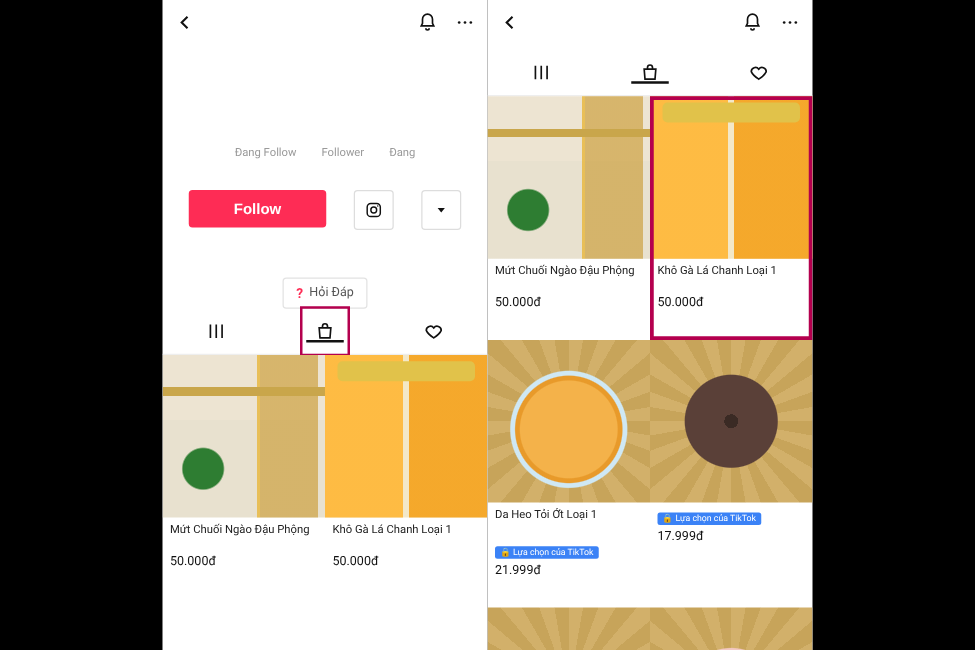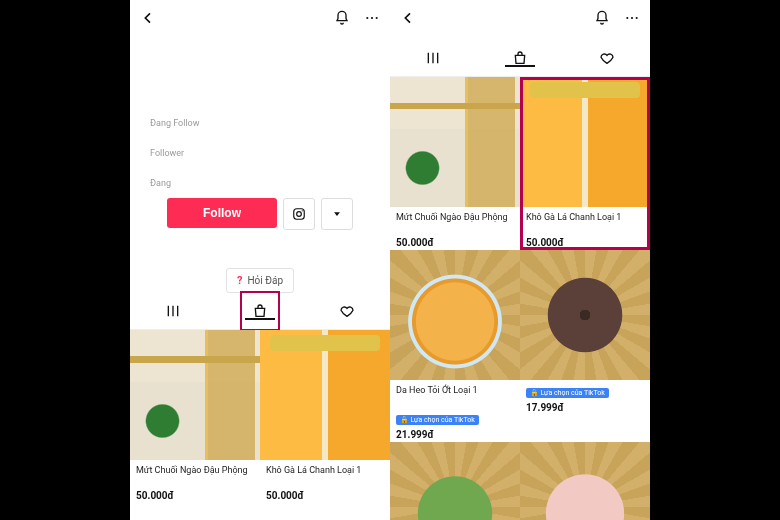--- a/index.html
+++ b/index.html
@@ -9,43 +9,43 @@
   .phone{flex:0 0 260px;width:260px;height:520px;background:#fff;position:relative;overflow:hidden;color:#111;}
   
   .ph-header{height:36px;display:flex;align-items:center;padding:0 10px;}
   .ph-header .spacer{flex:1;}
   .icn{display:inline-flex;align-items:center;justify-content:center;color:#111;}
   .icn svg{display:block;}
   .hdr-gap{width:14px;}
 
   
   .profile-gap{height:82px;}
-  .stats{display:flex;justify-content:center;gap:20px;font-size:9px;color:#9a9a9a;padding:0 20px;flex-direction:column;}
+  .stats{display:flex;justify-content:center;gap:20px;font-size:9px;color:#9a9a9a;padding:0 20px;}
   .stats span{white-space:nowrap;}
-  .action-row{display:flex;justify-content:center;gap:6px;margin-top:10px;}
+  .action-row{display:flex;justify-content:center;gap:22px;margin-top:24px;}
   .follow-btn{background:#fe2c55;color:#fff;border:none;border-radius:3px;height:30px;width:110px;font-size:12px;font-weight:600;}
   .sq-btn{width:30px;height:30px;border:1px solid #ddd;border-radius:3px;background:#fff;display:flex;align-items:center;justify-content:center;font-size:12px;}
   .hoi-chip{display:flex;justify-content:center;margin-top:38px;}
   .hoi-chip .chip{border:1px solid #e2e2e2;border-radius:3px;padding:5px 10px;font-size:10px;display:flex;align-items:center;gap:5px;color:#555;}
   .hoi-chip .chip .q{color:#fe2c55;font-weight:700;font-size:11px;}
 
   
   .tabs{display:flex;height:36px;align-items:center;border-bottom:1px solid #eee;}
   .tab{flex:1;display:flex;align-items:center;justify-content:center;color:#bbb;position:relative;}
   .tab.active{color:#111;}
   .tab.active::after{content:"";position:absolute;bottom:-1px;height:2px;width:30px;background:#111;}
   .tab-hi{position:absolute;width:36px;height:36px;border:2px solid #b4004e;left:50%;top:50%;transform:translate(-50%,-50%);pointer-events:none;}
 
   
   .grid{display:grid;grid-template-columns:1fr 1fr;gap:0;}
-  .card{padding:0 0 2px 0;position:relative;border-radius:12px;}
+  .card{padding:0 0 24px 0;position:relative;border-radius:12px;}
   .thumb{width:100%;aspect-ratio:1/1;background:#eee;display:block;object-fit:cover;}
   .p-title{font-size:9px;color:#222;line-height:1.25;padding:5px 6px 0;min-height:22px;}
   .badge{display:inline-block;background:#3b82f6;color:#fff;font-size:7px;border-radius:2px;padding:1px 4px;margin:2px 6px 0;}
-  .price{font-size:10px;font-weight:700;padding:3px 6px 0;color:#111;}
+  .price{font-size:10px;font-weight:400;padding:3px 6px 0;color:#111;}
   .card-hi{position:absolute;inset:0;border:3px solid #b4004e;pointer-events:none;}
 
   
   .ph2 .tabs{margin-top:4px;}
 
   
   .thumb.t1{background:
     radial-gradient(circle at 25% 70%, #2e7d32 0 12%, transparent 13%),
     radial-gradient(circle at 25% 68%, #c2185b 0 4%, transparent 5%),
     linear-gradient(180deg,#ede4d2 0 40%,#e8e1cf 40% 100%);

